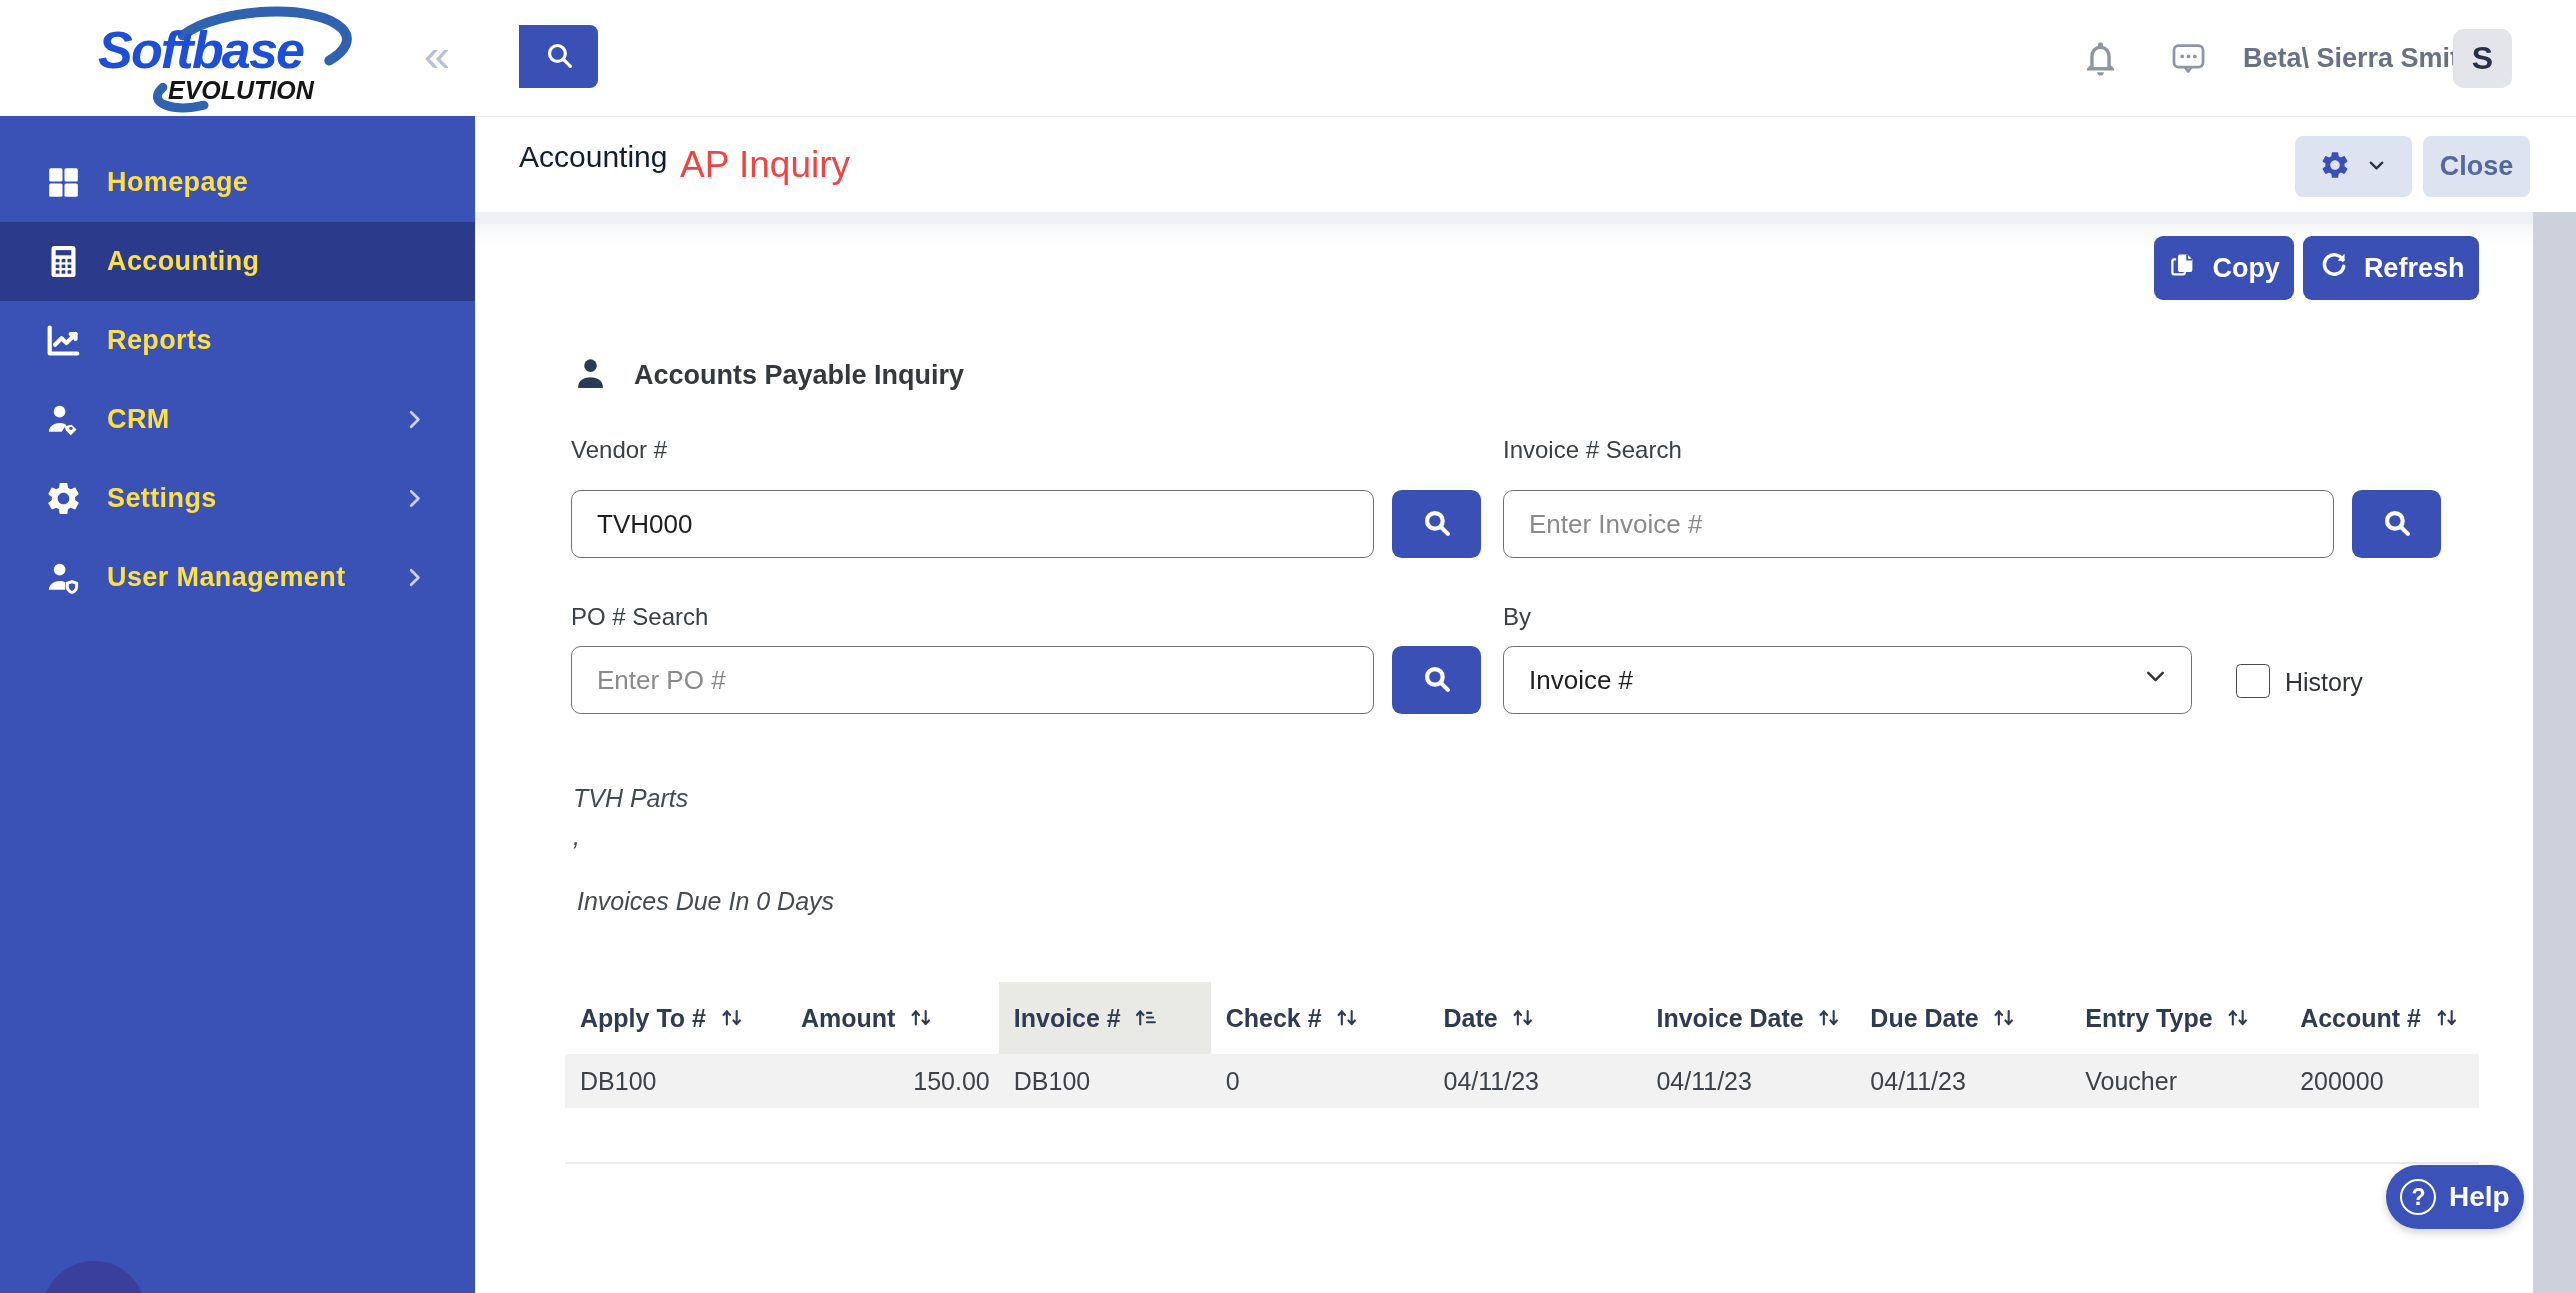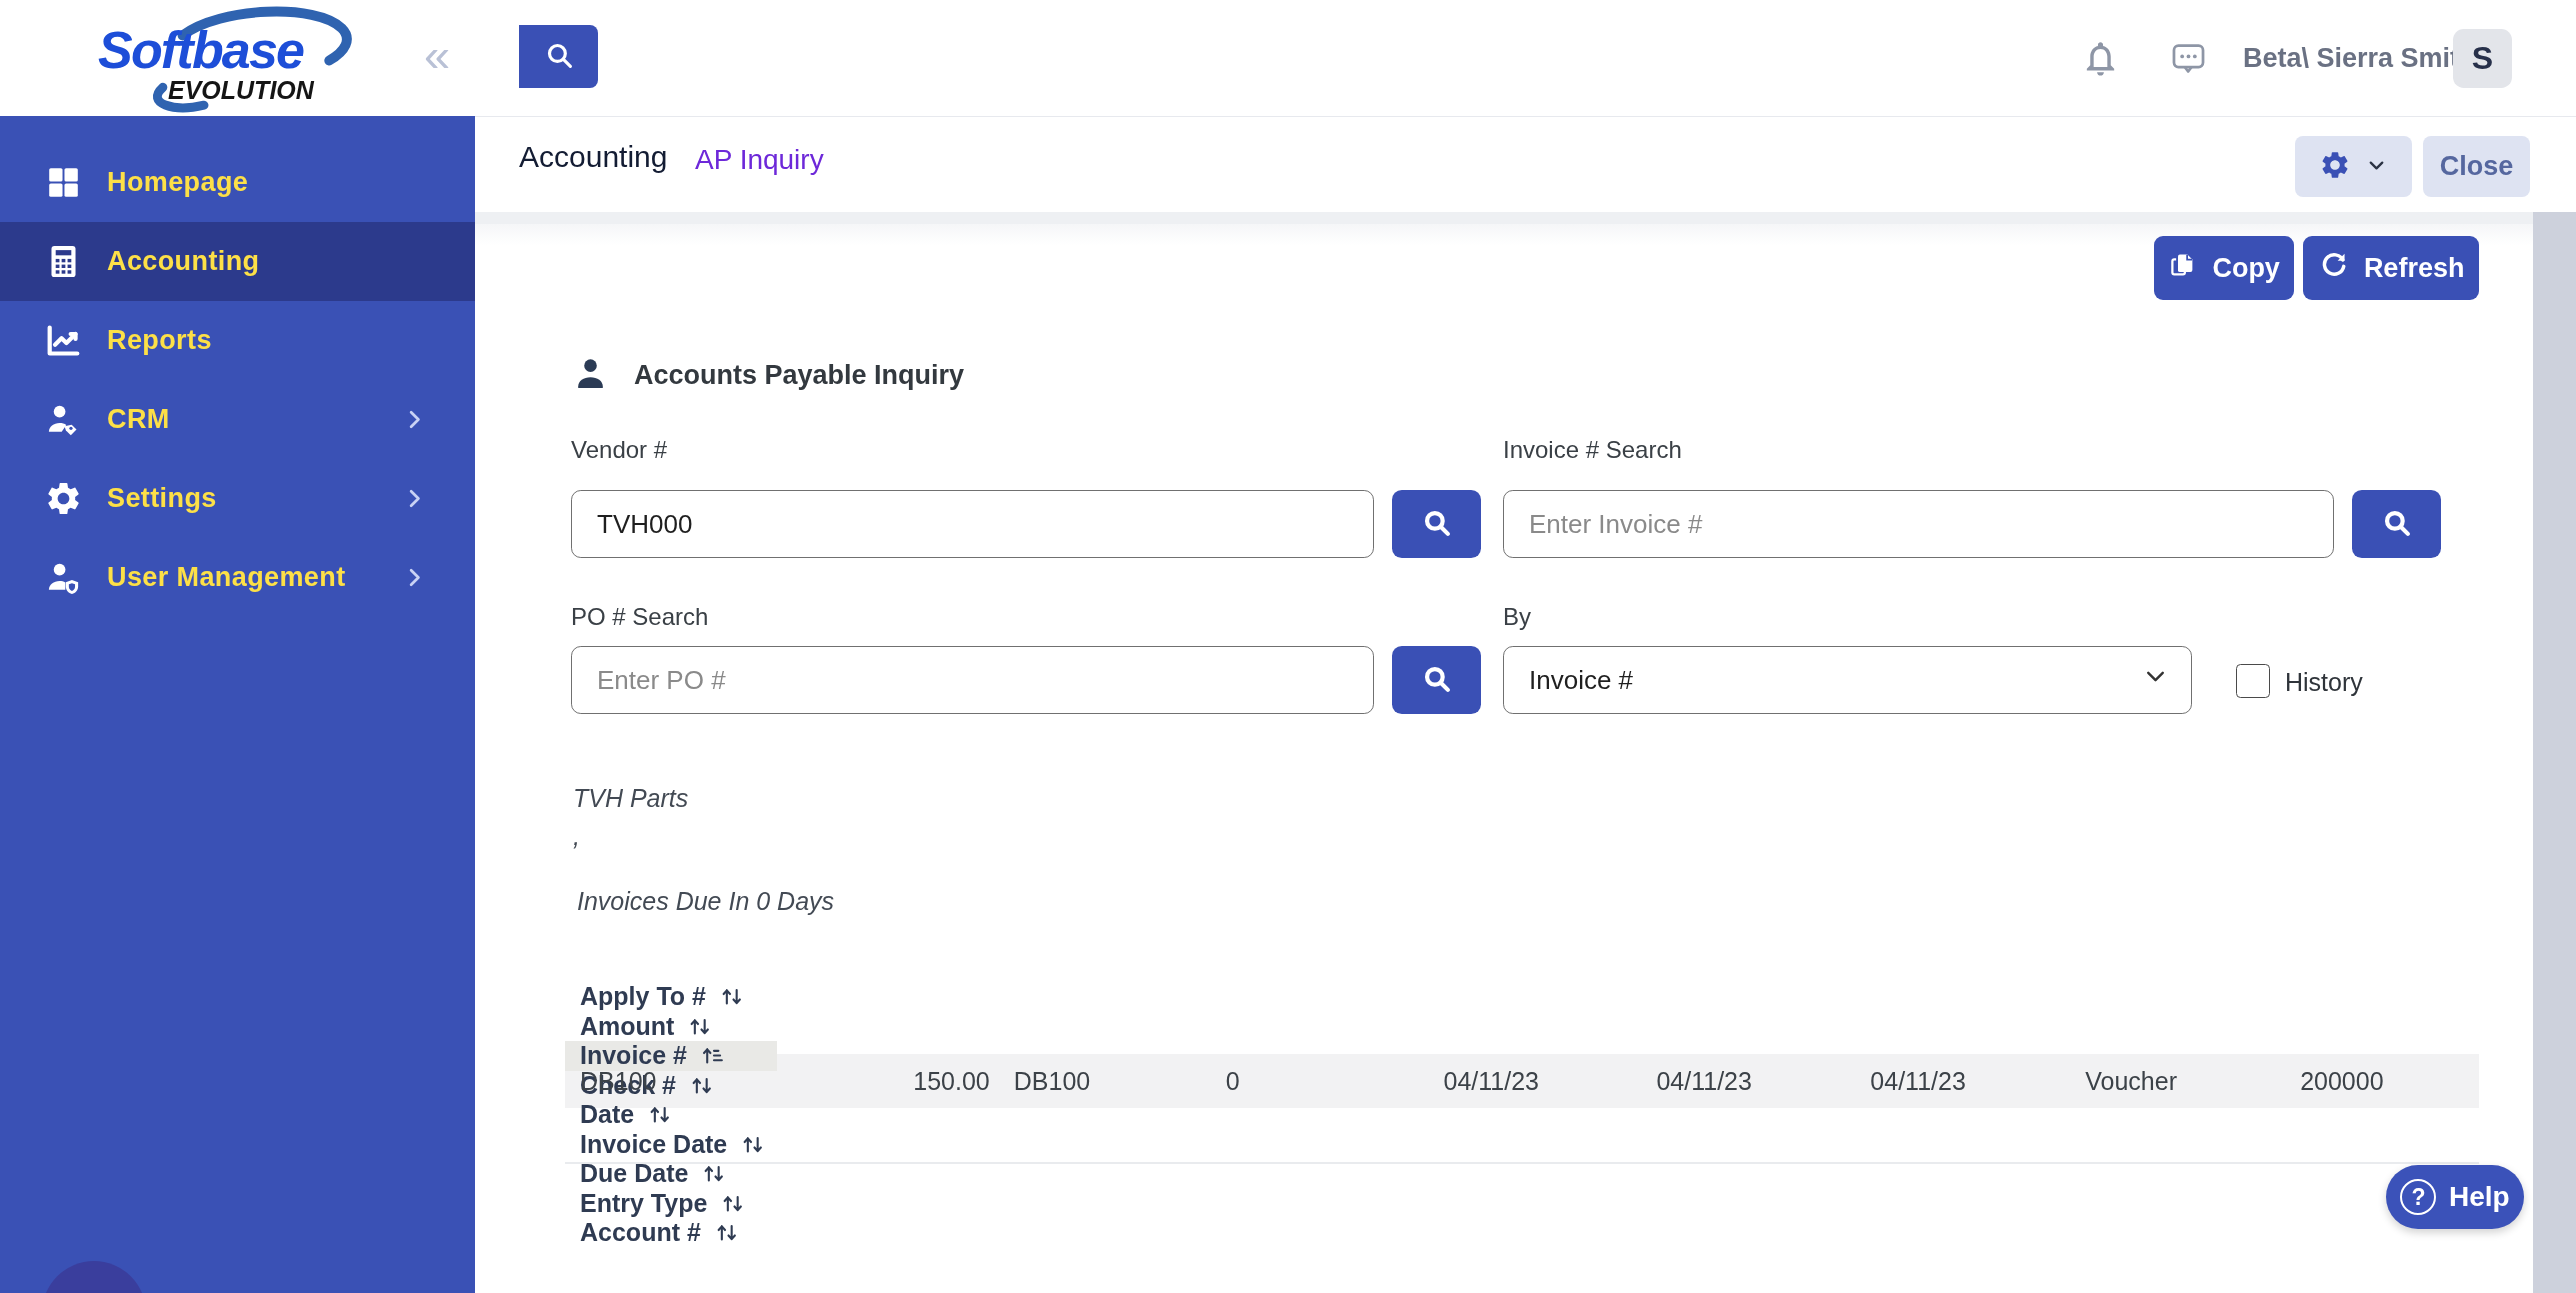--- a/index.html
+++ b/index.html
@@ -40,21 +40,21 @@
   .side-list { padding-top:27px; }
   .beacon { position:absolute; left:42px; top:1145px; width:104px; height:104px; border-radius:50%;
     background:#3a3e9d; cursor:pointer; }
   .beacon::after { content:''; position:absolute; left:33px; top:33px; width:38px; height:38px;
     border-radius:50%; background:#b96f93; }
 
   
   .tabbar { position:absolute; left:475px; top:116px; width:2101px; height:96px; background:#fff;
     border-top:0.9px solid #e7e9ee; z-index:4; }
   .tab-module { position:absolute; left:44px; top:23px; font-size:30px; font-weight:500; color:#131c33; }
-  .tab-page { position:absolute; left:220px; top:27px; font-size:28px; color:#6d28d9; cursor:pointer; }
+  .tab-page { position:absolute; left:205px; top:27px; font-size:37px; color:#ef4444; cursor:pointer; }
   .gearbtn { position:absolute; left:1820px; top:19px; width:117px; height:61px; background:#dee3f2;
     border:none; border-radius:8px; display:flex; align-items:center; justify-content:center; gap:14.3px; cursor:pointer; }
   .closebtn { position:absolute; left:1948px; top:19px; width:107px; height:61px; background:#dee3f2;
     border:none; border-radius:8px; font-size:27px; font-weight:600; color:#55679f; cursor:pointer;
     font-family:inherit; }
 
   
   .content { position:absolute; left:475px; top:212px; width:2058px; height:1081px; background:#fff;padding-left:28px; }
   .content::before { content:''; position:absolute; left:0; top:0; right:0; height:11.6px; background:#eef0f3; }
   .content::after { content:''; position:absolute; left:0; top:11.6px; right:0; height:21.5px;
@@ -80,21 +80,21 @@
     display:flex; align-items:center; font-size:26px; color:#1f1f1f; padding:0 25px; cursor:pointer; }
   .fselect .chev { position:absolute; right:21.5px; }
   .checkbox { position:absolute; width:34px; height:34px; border:1.8px solid #4a4a4a; border-radius:4.5px;
     background:#fff; cursor:pointer; }
   .chklabel { position:absolute; font-size:25px; color:#2f343a; }
 
   .vinfo { position:absolute; font-size:25px; font-style:italic; color:#434a54; }
 
   
   .table { position:absolute; left:90px; top:770px; width:1914px; }
-  .thead { display:flex; height:72px;flex-direction:column; }
+  .thead { display:flex; height:72px; }
   .th { display:flex; align-items:center; gap:10.7px; padding-left:15px; font-size:25px; font-weight:700;
     color:#2f3b52; cursor:pointer; }
   .th.sorted { background:#e9e9e6; }
   .trow { display:flex; height:54px; background:#f2f2f3; cursor:pointer; }
   .td { display:flex; align-items:center; padding-left:15px; font-size:25px; color:#3c4248; }
   .td.amount { justify-content:flex-end; padding-left:0; padding-right:9px; }
   .hr { position:absolute; left:90px; top:950px; width:1914px; height:1.8px; background:#e9ebee; }
 
   .helpbtn { position:absolute; left:1911px; top:953px; width:138px; height:64px; background:#3b52b9;
     border:none; border-radius:32px; display:flex; align-items:center; justify-content:center; gap:12.5px;

